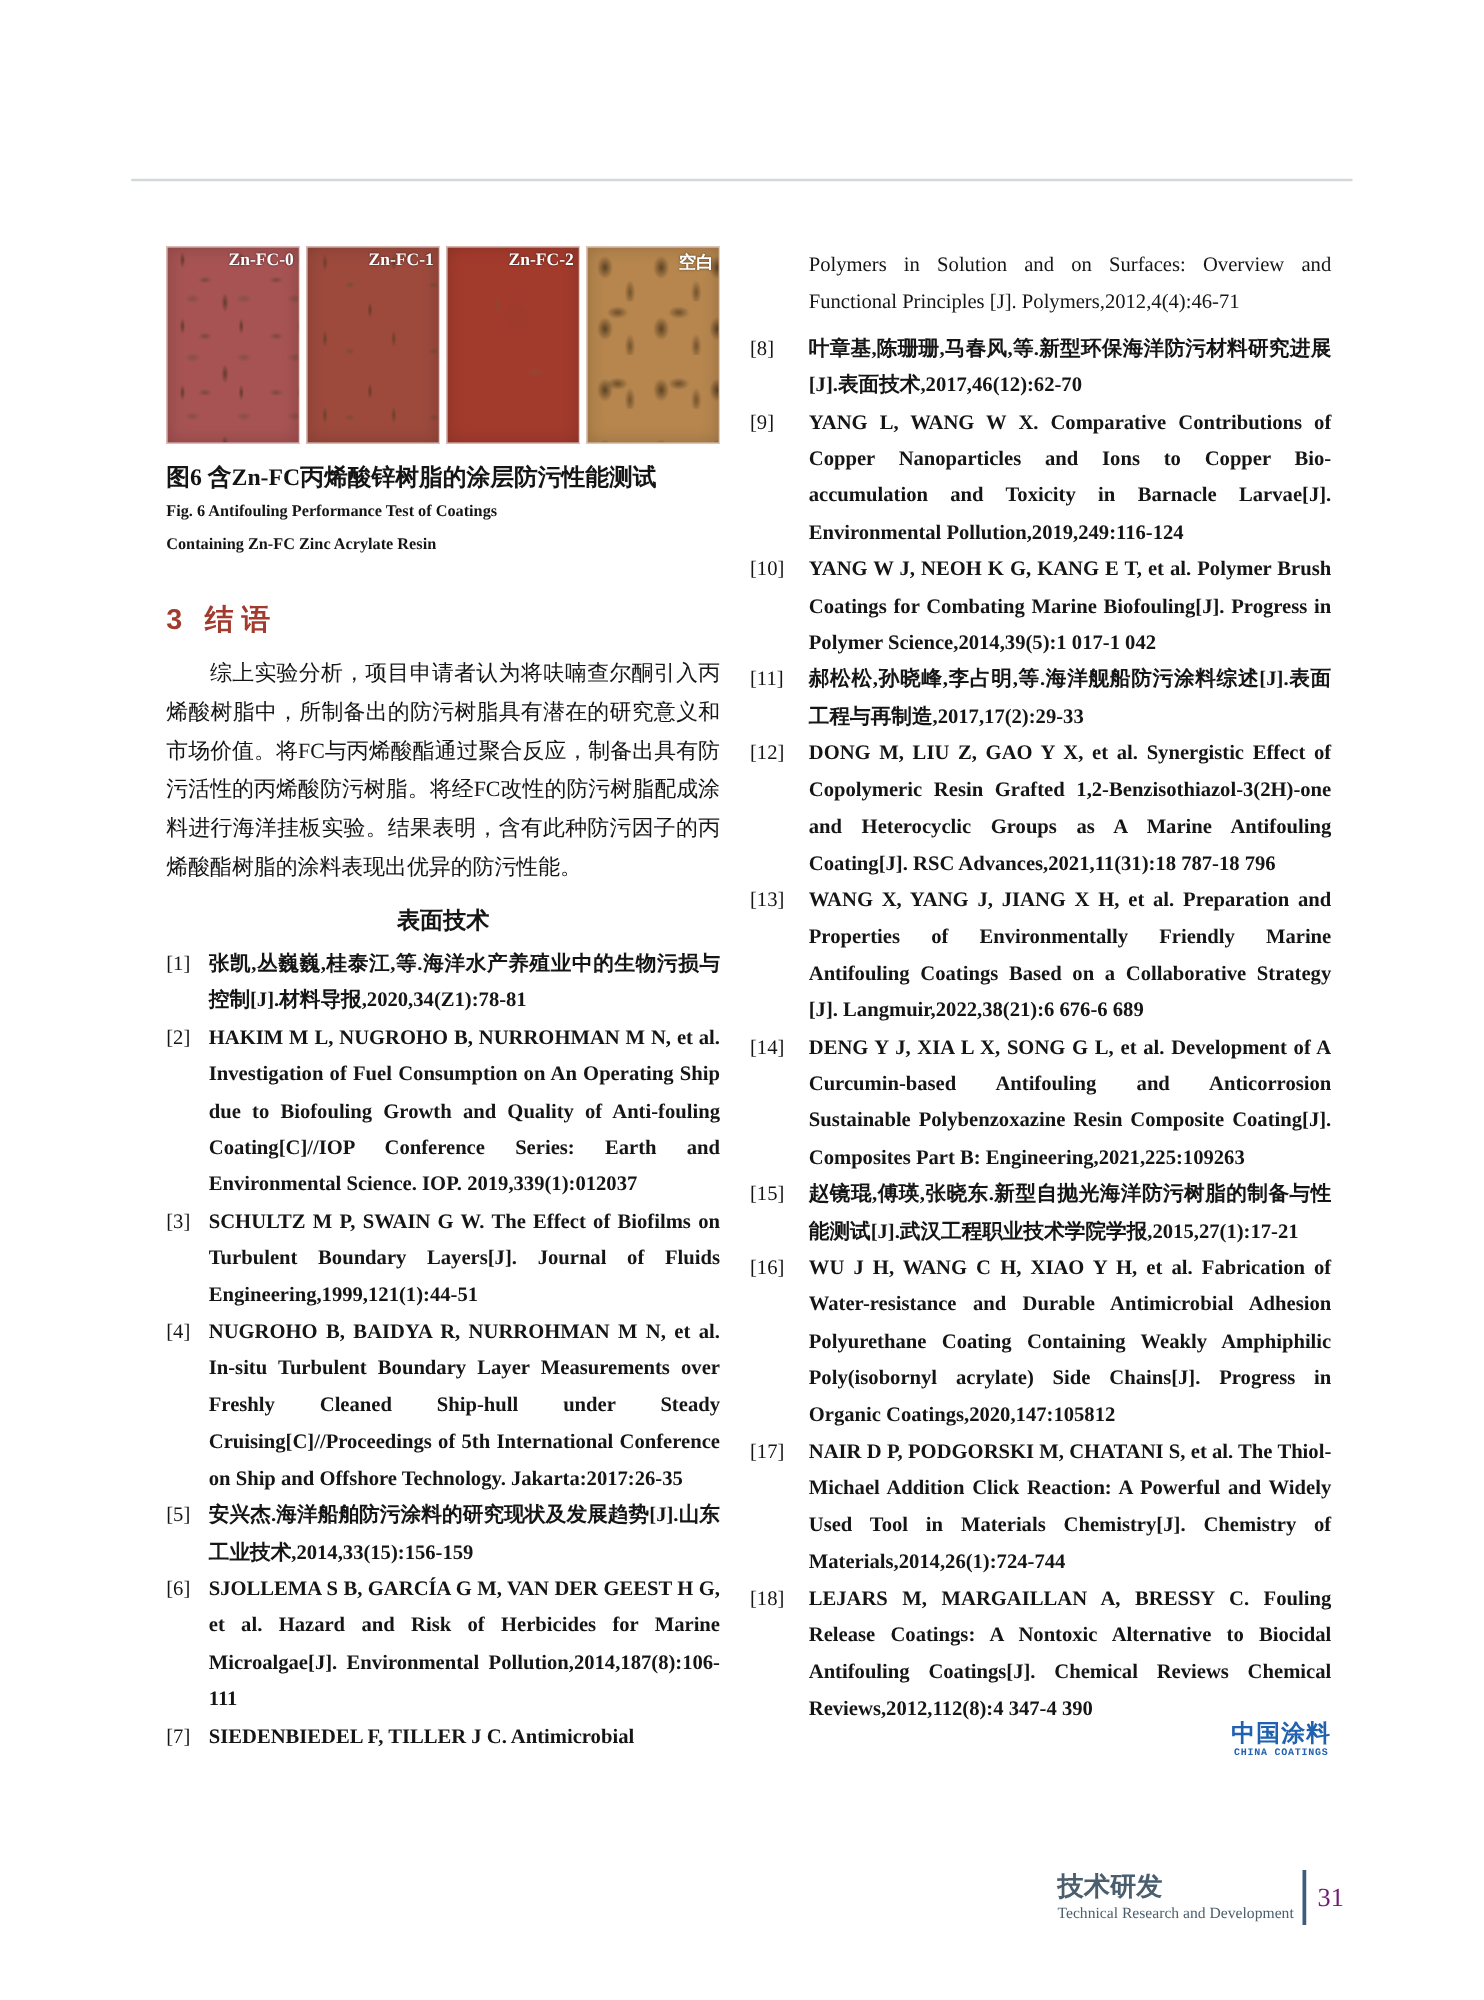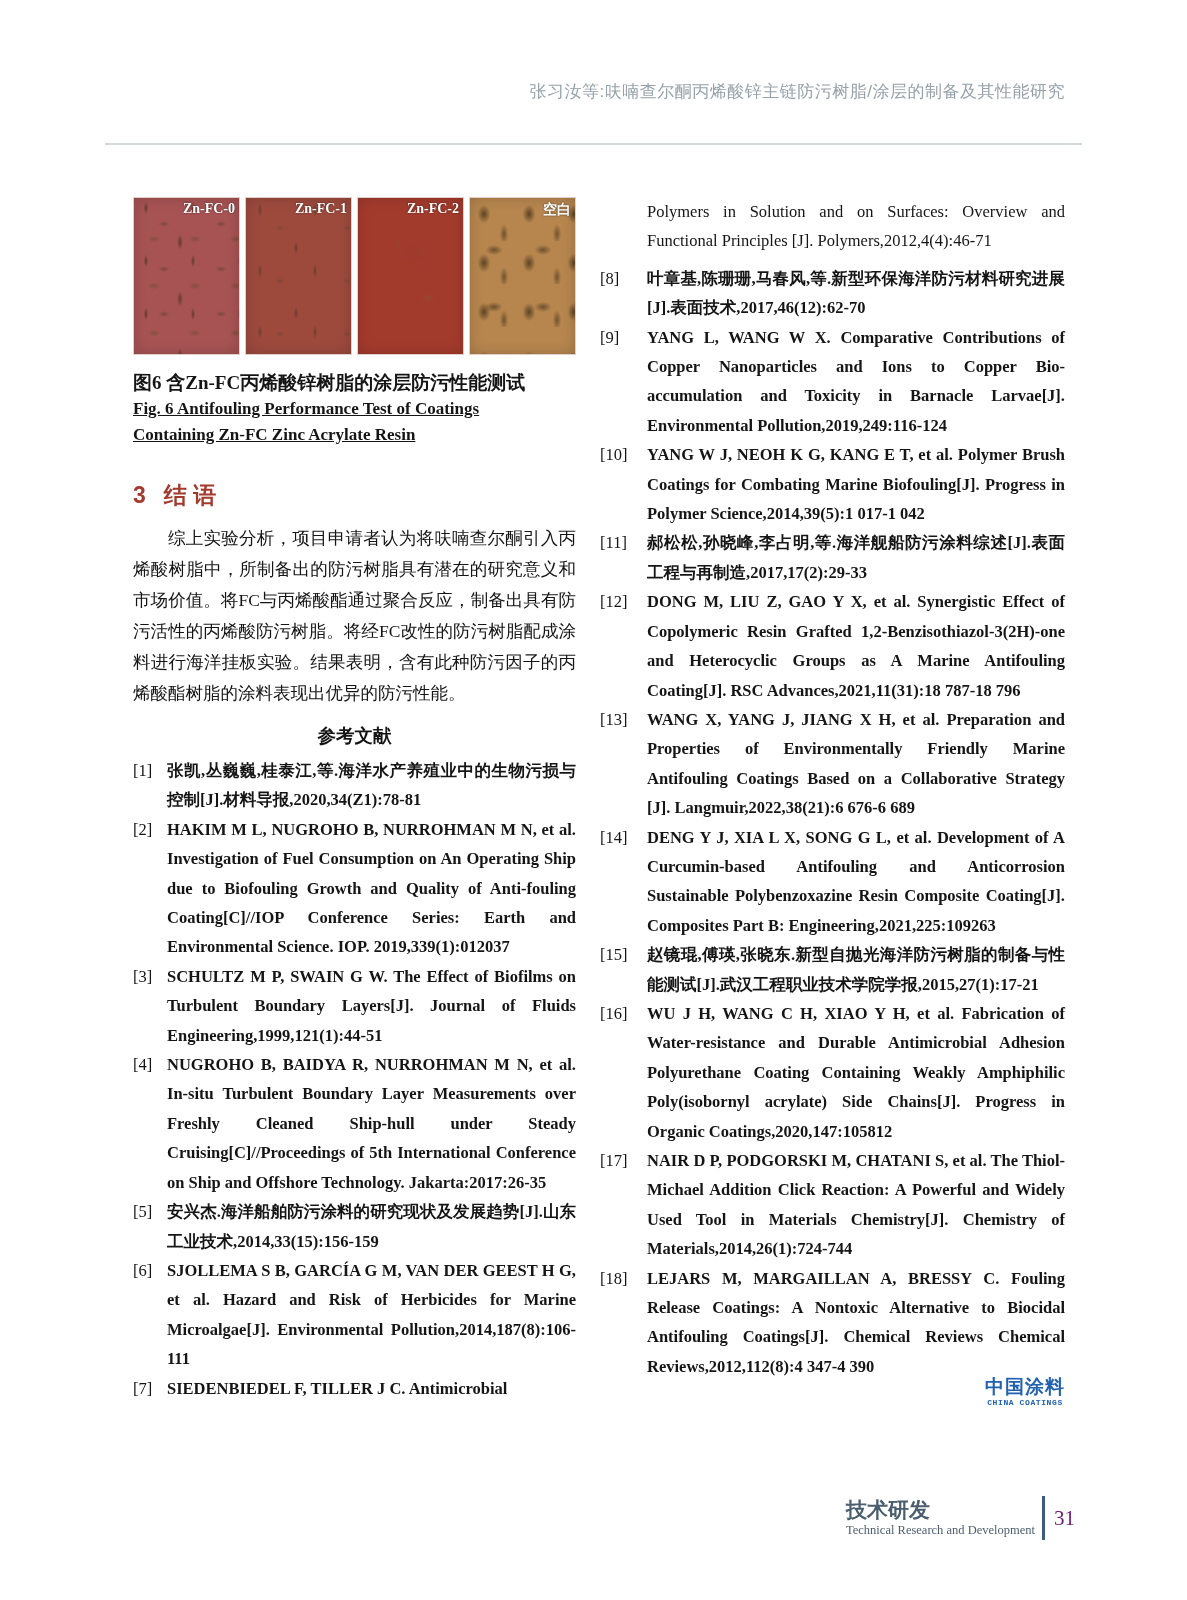--- a/index.html
+++ b/index.html
@@ -70,21 +70,21 @@
       radial-gradient(ellipse 9px 13px at 14px 16px, rgba(55,38,18,.7), rgba(55,38,18,0) 72%),
       radial-gradient(ellipse 6px 14px at 34px 36px, rgba(70,48,22,.6), rgba(70,48,22,0) 72%),
       radial-gradient(ellipse 12px 7px at 24px 52px, rgba(60,42,20,.6), rgba(60,42,20,0) 72%),
       radial-gradient(ellipse 5px 12px at 46px 10px, rgba(80,58,28,.55), rgba(80,58,28,0) 72%);
     background-size:45px 49px,53px 43px,49px 57px,39px 51px;
   }
 
   
   .figure-caption{margin-top:14px;text-align:left;font-weight:bold;}
   .cap-zh{font-size:19px;line-height:27px;}
-  .cap-en{font-size:17px;line-height:26px;text-decoration:underline;}
+  .cap-en{font-size:13px;line-height:26px;}
 
   
   .section-heading{
     margin-top:32px;
     color:#a23b2e;font-weight:bold;font-size:23px;
     font-family:"Liberation Sans","DejaVu Sans",sans-serif;
   }
   .section-heading .sec-num{margin-right:18px;}
   .conclusion{
     margin-top:12px;
@@ -121,21 +121,20 @@
   }
   .footer-en{font-size:12.5px;line-height:17px;}
   .footer-bar{width:3px;height:44px;background:#3d5c80;margin:0 9px 0 7px;}
   .footer-page{font-size:21px;color:#701a75;}
 </style>
 </head>
 <body>
 
 <div class="page">
 
-  <div class="running-title">张习汝等:呋喃查尔酮丙烯酸锌主链防污树脂/涂层的制备及其性能研究</div>
   <div class="header-rule"></div>
 
   <div class="col-left">
 
     <div class="panel-row">
       <div class="panel p-znfc0">
         <span class="panel-label">Zn-FC-0</span>
       </div>
       <div class="panel p-znfc1">
         <span class="panel-label">Zn-FC-1</span>
@@ -153,21 +152,21 @@
       <div class="cap-en">Fig. 6  Antifouling Performance Test of Coatings</div>
       <div class="cap-en">Containing Zn-FC Zinc Acrylate Resin</div>
     </div>
 
     <div class="section-heading">
       <span class="sec-num">3</span><span>结  语</span>
     </div>
 
     <div class="conclusion">综上实验分析，项目申请者认为将呋喃查尔酮引入丙烯酸树脂中，所制备出的防污树脂具有潜在的研究意义和市场价值。将FC与丙烯酸酯通过聚合反应，制备出具有防污活性的丙烯酸防污树脂。将经FC改性的防污树脂配成涂料进行海洋挂板实验。结果表明，含有此种防污因子的丙烯酸酯树脂的涂料表现出优异的防污性能。</div>
 
-    <div class="ref-heading">参考文献</div>
+    <div class="ref-heading">表面技术</div>
 
     <div class="ref-list">
       <div class="ref-item">
         <span class="ref-num">[1]</span>
         <div class="ref-text">张凯,丛巍巍,桂泰江,等.海洋水产养殖业中的生物污损与控制[J].材料导报,2020,34(Z1):78-81</div>
       </div>
       <div class="ref-item">
         <span class="ref-num">[2]</span>
         <div class="ref-text">HAKIM M L, NUGROHO B, NURROHMAN M N, et al. Investigation of Fuel Consumption on An Operating Ship due to Biofouling Growth and Quality of Anti-fouling Coating[C]//IOP Conference Series: Earth and Environmental Science. IOP. 2019,339(1):012037</div>
       </div>

